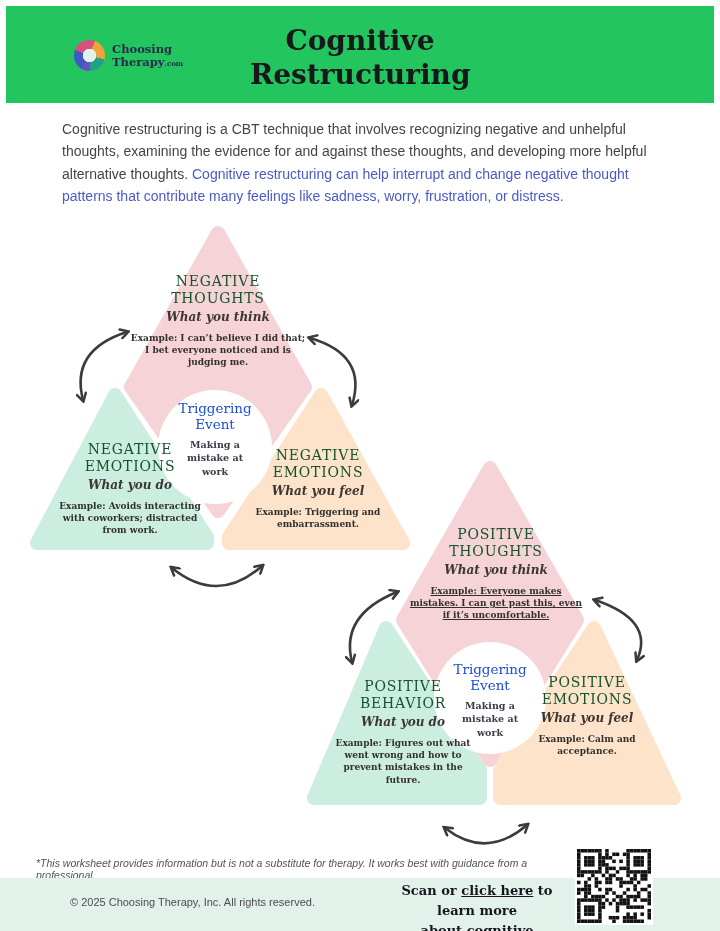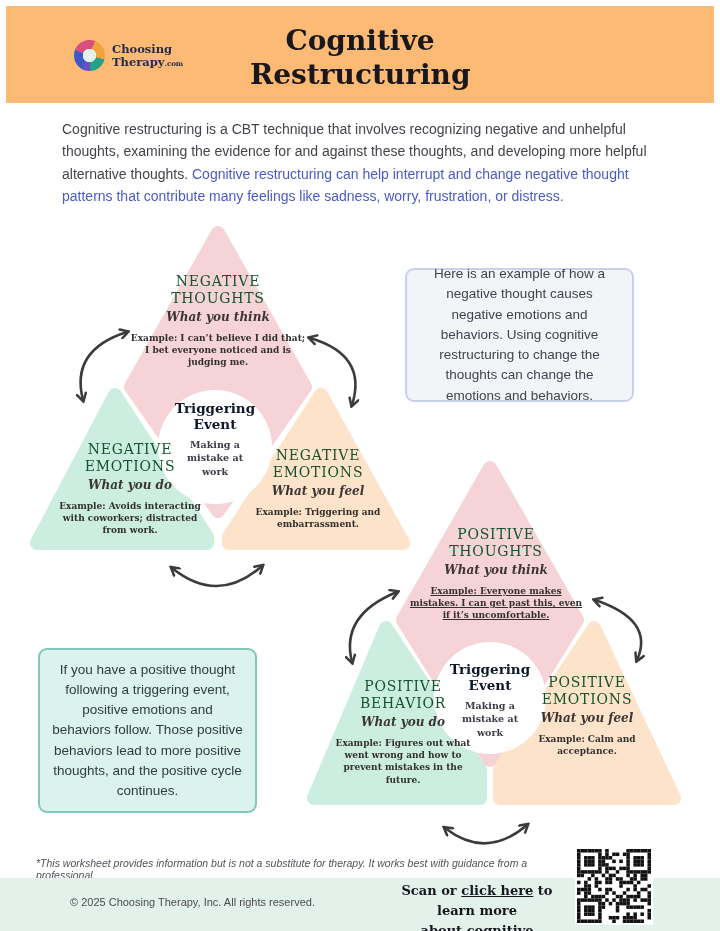--- a/index.html
+++ b/index.html
@@ -1,20 +1,20 @@
 <!DOCTYPE html>
 <html><head>
 <meta charset="utf-8">
 <style>
   html,body{margin:0;padding:0;background:#fff;}
   #page{position:relative;width:720px;height:931px;background:#ffffff;overflow:hidden;
         font-family:"Liberation Sans",sans-serif;}
 
   
-  .header-strip{position:absolute;left:6px;top:6px;width:708px;height:97px;background:#fdba74;}
+  .header-strip{position:absolute;left:6px;top:6px;width:708px;height:97px;background:#22c55e;}
   .brand{position:absolute;left:68px;top:34px;display:flex;align-items:center;gap:7px;}
   .logo-mark{position:relative;width:31px;height:31px;border-radius:50%;
     background:
       radial-gradient(circle at 50% 50%, #e3f1eb 0 6.5px, rgba(0,0,0,0) 7px),
       conic-gradient(from 210deg, #3e58c8 0 80deg, #d94f7e 80deg 170deg, #f0a23c 170deg 255deg, #22a184 255deg 330deg, #6b4fc9 330deg 360deg);}
   .brand-text{font-family:"DejaVu Serif",serif;font-weight:bold;font-size:11.5px;line-height:1.08;color:#232c4e;}
   .brand-suffix{font-size:7px;}
   .page-title{position:absolute;left:244px;top:18px;width:220px;text-align:center;
     font-family:"DejaVu Serif",serif;font-weight:bold;font-size:28px;line-height:1.22;color:#17171c;}
 
@@ -22,21 +22,21 @@
   .intro{position:absolute;left:62px;top:118px;width:601px;font-size:14px;line-height:1.6;color:#43434c;}
   .intro .hl{color:#4a5ac6;}
 
   
   .diagram{position:absolute;}
   .diagram svg.tri{position:absolute;left:0;top:0;}
   .tri-text{position:absolute;text-align:center;display:flex;flex-direction:column;align-items:center;}
   .tri-title{font-family:"DejaVu Serif",serif;font-weight:normal;font-size:14px;letter-spacing:.8px;line-height:1.2;color:#14532d;}
   .tri-sub{font-family:"DejaVu Serif",serif;font-style:italic;font-weight:bold;font-size:12px;color:#3b3534;margin-top:3px;}
   .tri-ex{font-family:"DejaVu Serif",serif;font-weight:bold;font-size:9px;line-height:1.38;color:#32302e;margin-top:8px;}
-  .trigger-title{font-family:"DejaVu Serif",serif;font-weight:bold;font-size:13.5px;line-height:1.15;color:#0f172a;}
+  .trigger-title{font-family:"DejaVu Serif",serif;font-weight:normal;font-size:13.5px;line-height:1.15;color:#1d4ed8;}
   .trigger-sub{font-family:"DejaVu Serif",serif;font-weight:bold;font-size:9.5px;line-height:1.4;color:#3b3b4a;margin-top:6px;max-width:78px;}
 
   
   .callout{position:absolute;border-radius:9px;box-sizing:border-box;display:flex;align-items:center;
     justify-content:center;text-align:center;padding:10px 12px;}
   .callout-neg{left:405px;top:268px;width:229px;height:134px;background:#f3f4f8;border:2px solid #c8d1e6;
     font-size:13.5px;line-height:1.5;color:#3d4450;}
   .callout-pos{left:38px;top:648px;width:219px;height:165px;background:#dcf3ed;border:2px solid #7fc8ba;
     font-size:13.5px;line-height:1.5;color:#2f3b42;}
 
@@ -91,27 +91,21 @@
       <div class="tri-sub">What you do</div>
       <div class="tri-ex" style="max-width:158px;">Example:  Avoids interacting with coworkers; distracted from work.</div>
     </div>
     <div class="tri-text" style="left:218px;top:224px;width:150px;">
       <div class="tri-title" style="max-width:110px;">NEGATIVE EMOTIONS</div>
       <div class="tri-sub">What you feel</div>
       <div class="tri-ex" style="max-width:132px;">Example: Triggering and embarrassment.</div>
     </div>
   </div>
 
-  <div class="callout callout-neg">
-    <div>Here is an example of how a negative thought causes negative emotions and behaviors. Using cognitive restructuring to change the thoughts can change the emotions and behaviors.</div>
-  </div>
-
-  <div class="callout callout-pos">
-    <div>If you have a positive thought following a triggering event, positive emotions and behaviors follow. Those positive behaviors lead to more positive thoughts, and the positive cycle continues.</div>
-  </div>
+
 
   <div class="diagram" style="left:300px;top:460px;width:390px;height:352px;">
     <svg class="tri" width="390" height="352" viewBox="0 0 390 352">
       <path d="M190,8 L277,160 L190,300 L103,160 Z" fill="#f6d3d7" stroke="#f6d3d7" stroke-width="14" stroke-linejoin="round"></path>
       <path d="M86,168 L180,310 L180,338 L14,338 Z" fill="#cceee1" stroke="#cceee1" stroke-width="14" stroke-linejoin="round"></path>
       <path d="M294,168 L200,310 L200,338 L374,338 Z" fill="#fce3ca" stroke="#fce3ca" stroke-width="14" stroke-linejoin="round"></path>
       <circle cx="190" cy="238" r="56" fill="#ffffff"></circle>
     </svg>
     <div class="tri-text" style="left:106px;top:66px;width:180px;">
       <div class="tri-title" style="max-width:120px;">POSITIVE THOUGHTS</div>

